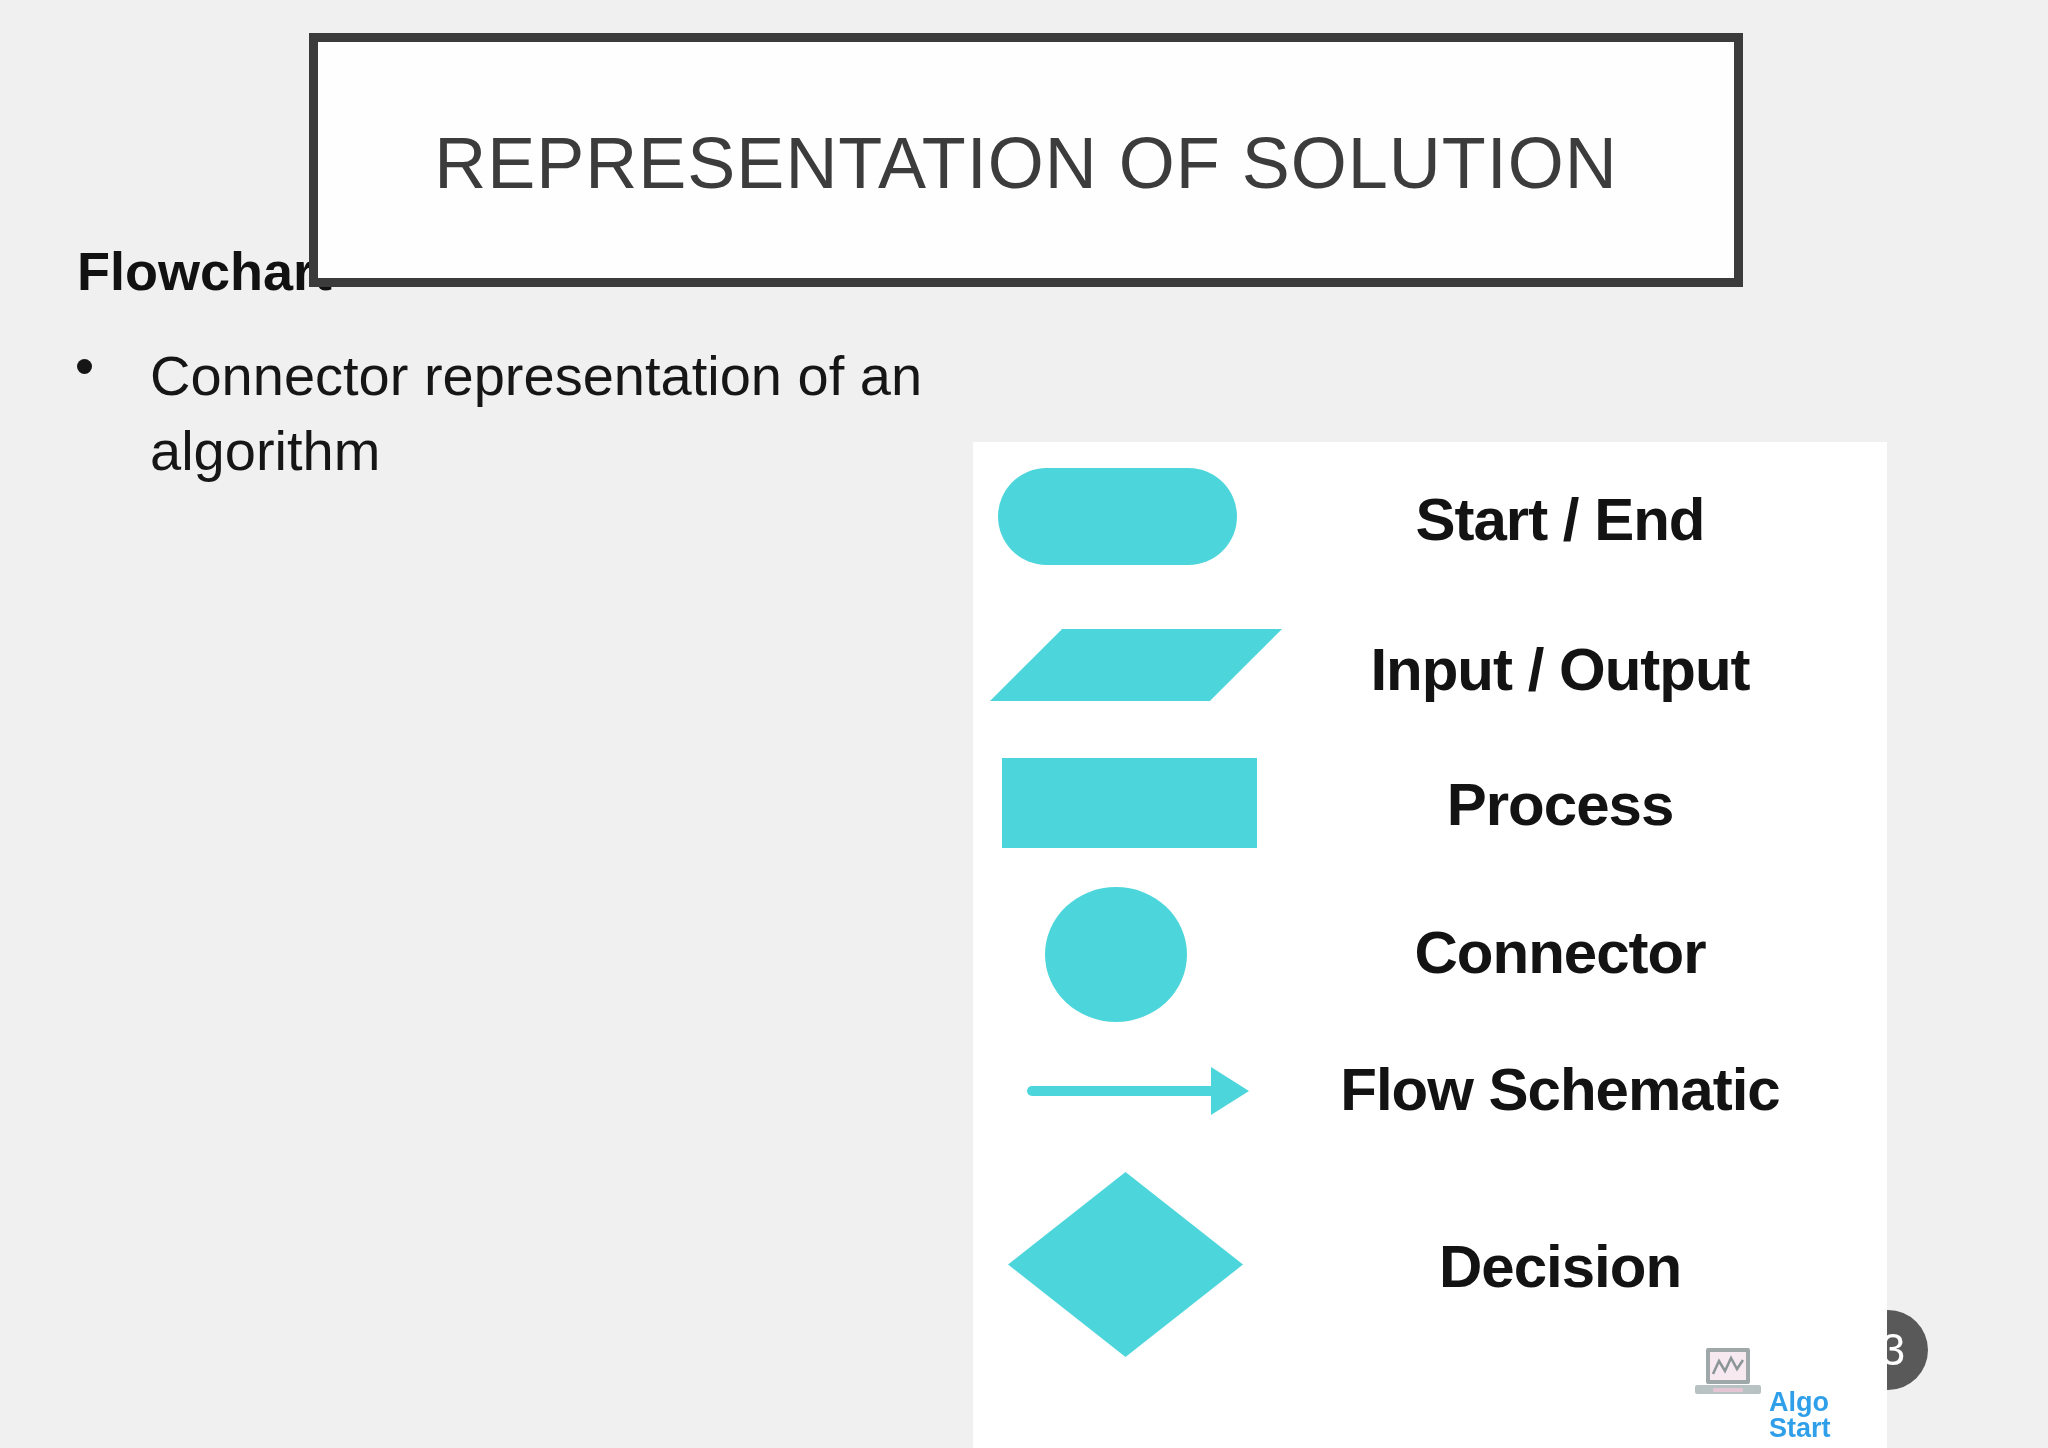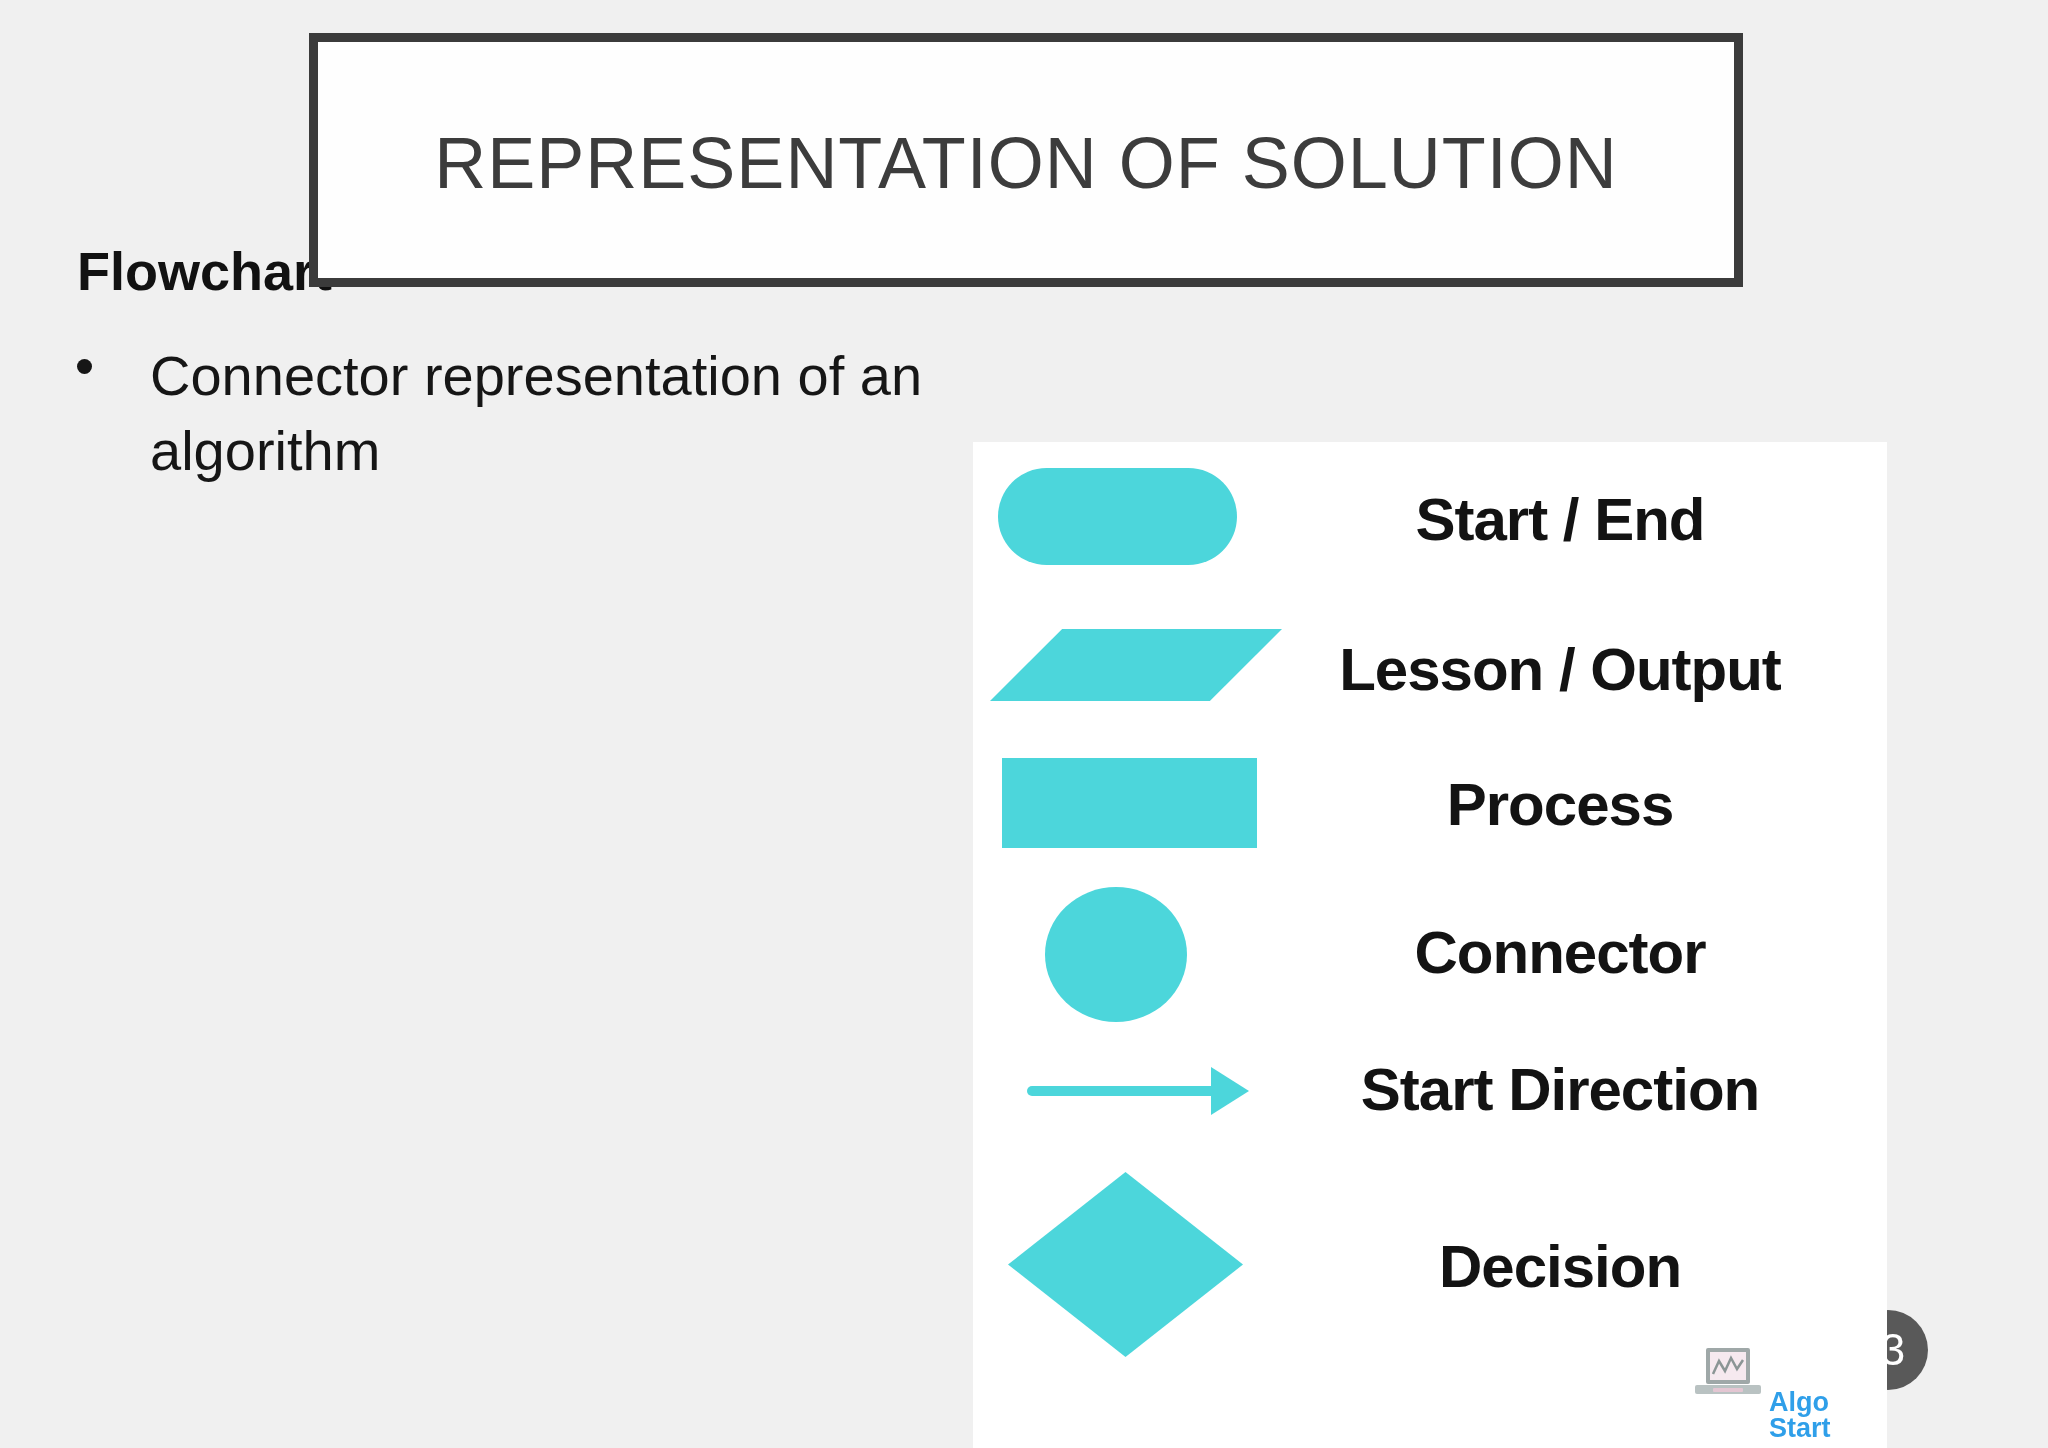--- a/index.html
+++ b/index.html
@@ -102,24 +102,24 @@
     <div class="shape sh-para"></div>
     <div class="shape sh-rect"></div>
     <div class="shape sh-circle"></div>
     <div class="arrow">
       <div class="arrow-shaft"></div>
       <div class="arrow-head"></div>
     </div>
     <div class="shape sh-diamond"></div>
 
     <div class="label l-0">Start / End</div>
-    <div class="label l-1">Lesson / Output</div>
+    <div class="label l-1">Input / Output</div>
     <div class="label l-3">Connector</div>
     <div class="label l-2">Process</div>
-    <div class="label l-4">Start Direction</div>
+    <div class="label l-4">Flow Schematic</div>
     <div class="label l-5">Decision</div>
 
     <div class="logo">
       <div class="laptop">
         <div class="laptop-screen">
           <svg width="36" height="28" viewBox="0 0 36 28">
             <polyline points="3,22 9,9 15,19 21,6 27,17 33,8" fill="none" stroke="#8b9595" stroke-width="2.5"></polyline>
           </svg>
         </div>
         <div class="laptop-base">

